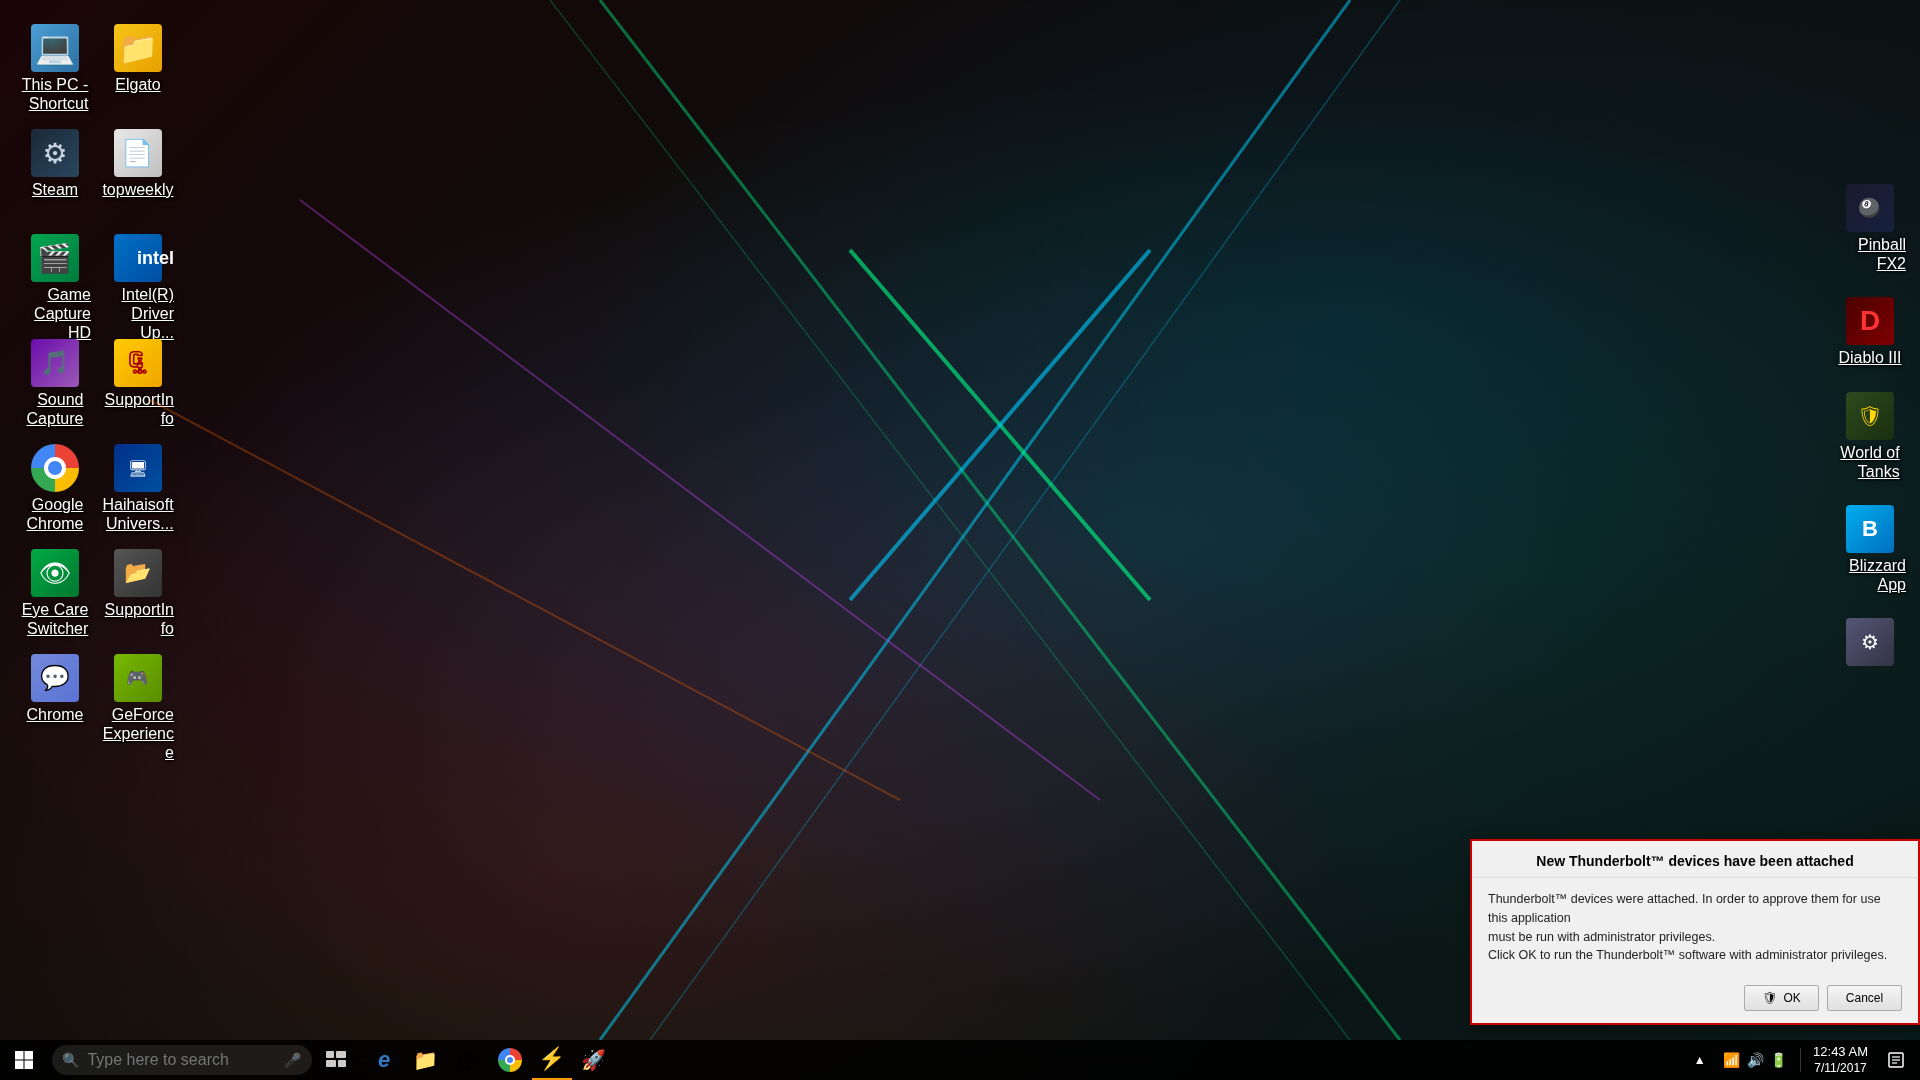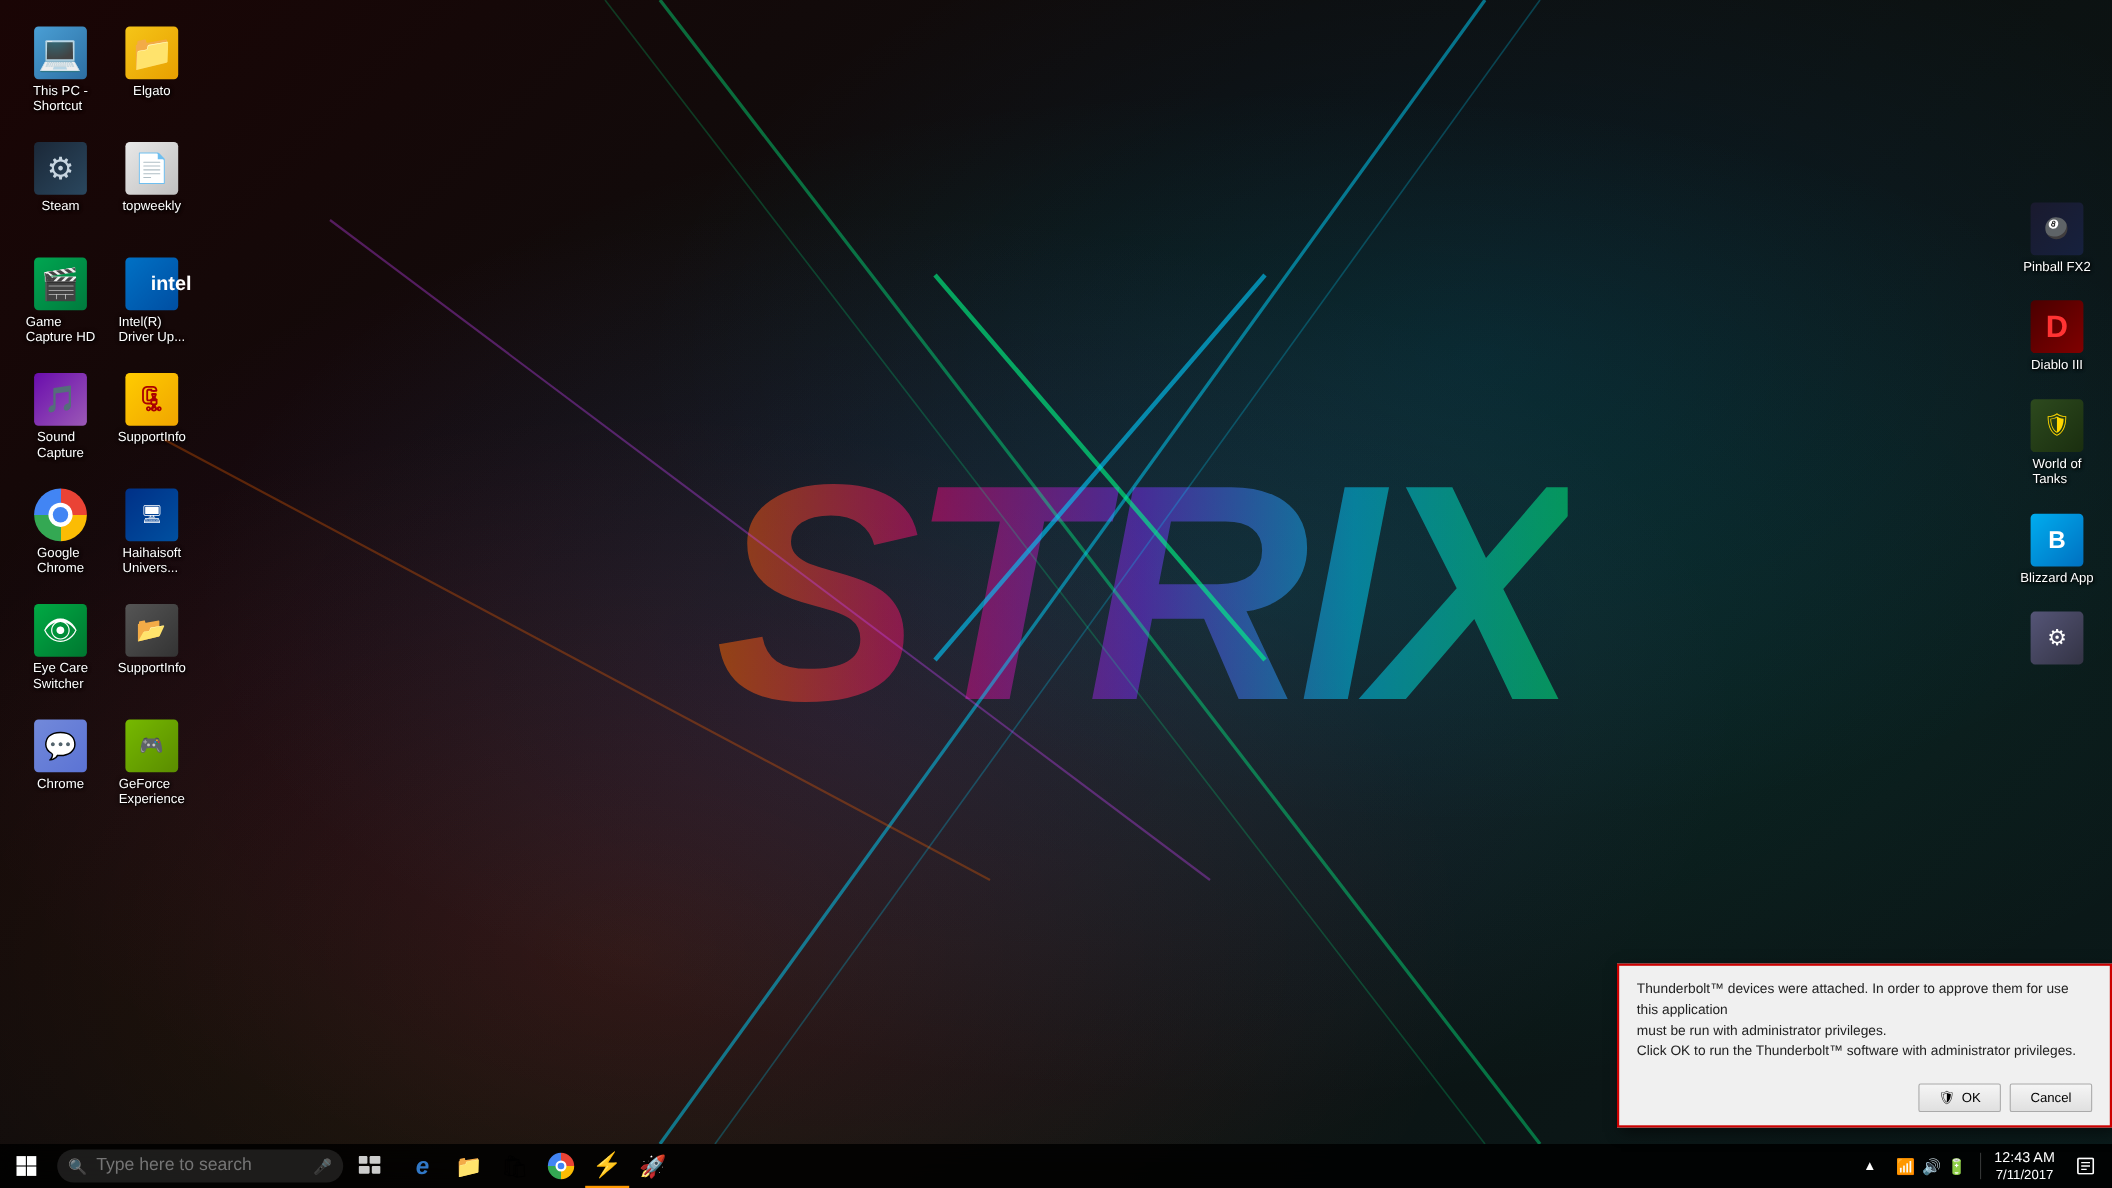--- a/index.html
+++ b/index.html
@@ -81,27 +81,28 @@
       display: flex;
       align-items: center;
       justify-content: center;
       font-size: 32px;
       border-radius: 4px;
       position: relative;
     }
 
     .icon-label {
       color: #fff;
-      font-size: 12px;
-      text-align: left;
+      font-size: 16px;
+      text-align: right;
       margin-top: 3px;
       text-shadow: 1px 1px 2px #000, 0 0 4px #000;
       line-height: 1.2;
       max-width: 76px;
       word-break: break-word;
+      text-decoration: underline;
     }
 
     
     #desktop-icons-right {
       position: absolute;
       top: 10px;
       right: 10px;
       display: flex;
       flex-direction: column;
       gap: 8px;
@@ -427,21 +428,20 @@
     <line x1="1400" y1="0" x2="650" y2="1040" stroke="#00d4ff" stroke-width="1.5" opacity="0.25"></line>
 
     <line x1="300" y1="200" x2="1100" y2="800" stroke="#cc44ff" stroke-width="2" opacity="0.35"></line>
 
     <line x1="150" y1="400" x2="900" y2="800" stroke="#ff6600" stroke-width="2" opacity="0.3"></line>
 
     <line x1="850" y1="250" x2="1150" y2="600" stroke="#00ff88" stroke-width="4" opacity="0.6"></line>
     <line x1="1150" y1="250" x2="850" y2="600" stroke="#00ccff" stroke-width="4" opacity="0.6"></line>
   </svg>
 
-  <div class="strix-text">STRIX</div>
 
 
   <div id="desktop-icons">
 
     <div class="desktop-icon" style="position:absolute;top:10px;left:5px;">
       <div class="icon-img icon-this-pc">💻</div>
       <div class="icon-label">This PC -<br>Shortcut</div>
     </div>
     <div class="desktop-icon" style="position:absolute;top:10px;left:88px;">
       <div class="icon-img icon-folder">📁</div>
@@ -523,20 +523,21 @@
       <div class="icon-img icon-blizzard" style="font-size:22px;font-weight:900;color:#fff;background:linear-gradient(135deg,#00adef,#0070c0);">B</div>
       <div class="icon-label">Blizzard App</div>
     </div>
     <div class="desktop-icon" style="margin-top:8px;">
       <div class="icon-img icon-update" style="font-size:20px;background:linear-gradient(135deg,#557,#334);">⚙</div>
       <div class="icon-label"></div>
     </div>
   </div>
 
   <div id="thunderbolt-dialog">
+    <div class="dialog-title">New Thunderbolt™ devices have been attached</div>
     <div class="dialog-body">
       <span>Thunderbolt™ devices were attached. In order to approve them for use this application</span><br>
       <span>must be run with administrator privileges.</span><br>
       <span>Click OK to run the Thunderbolt™ software with administrator privileges.</span>
     </div>
     <div class="dialog-buttons">
       <button class="dialog-btn">
         <span>🛡</span>
         <span>OK</span>
       </button>

